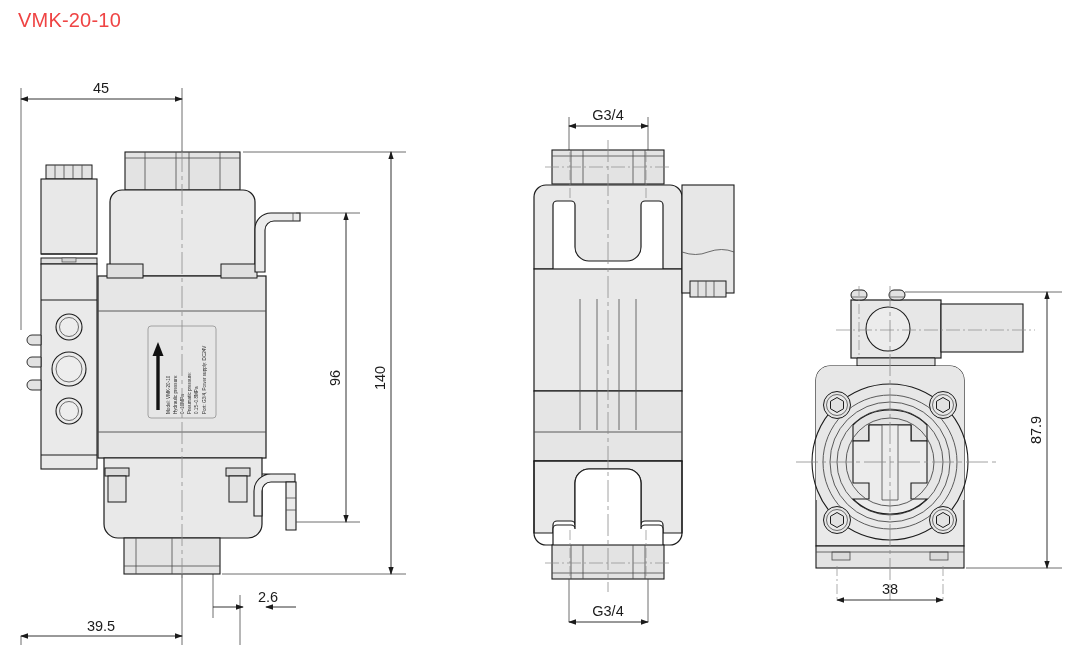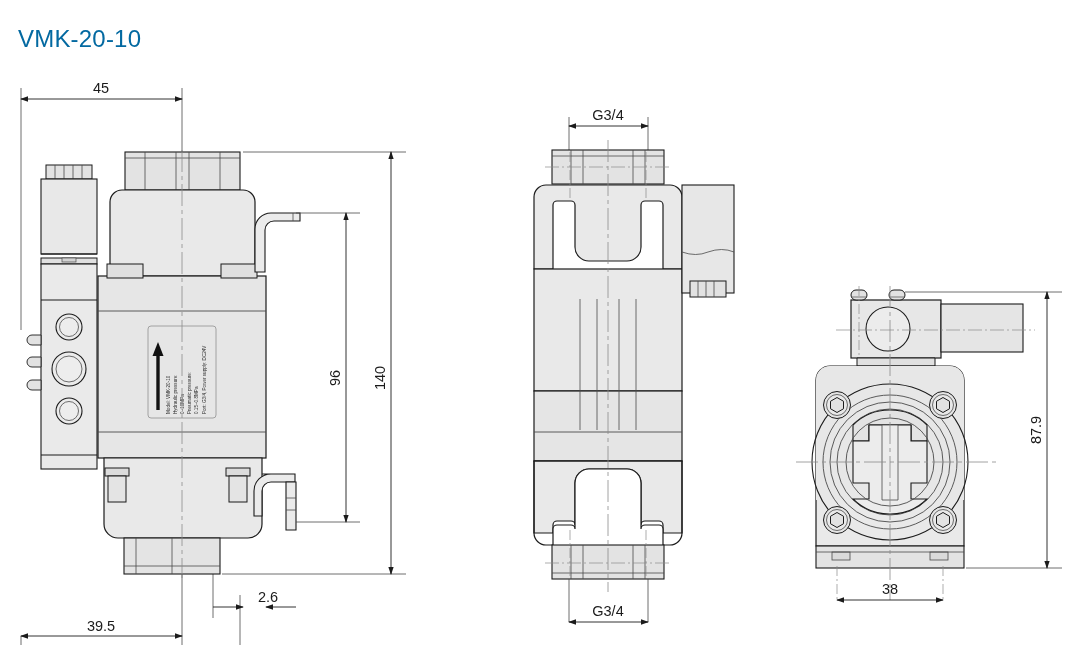--- a/index.html
+++ b/index.html
@@ -1,18 +1,18 @@
 <!DOCTYPE html>
 <html><head>
 <meta charset="utf-8">
 <style>
   html,body{margin:0;padding:0;background:#ffffff;}
   body{width:1080px;height:662px;position:relative;overflow:hidden;
        font-family:"Liberation Sans",sans-serif;color:#1b1b1b;}
-  #page-title{position:absolute;left:18px;top:9px;font-size:24px;letter-spacing:.2px;color:#0369a1;margin-top:16px;}
+  #page-title{position:absolute;left:18px;top:9px;font-size:20px;letter-spacing:.2px;color:#ef4444;}
   svg{position:absolute;left:0;top:0;}
   .dimtext{font-family:"Liberation Sans",sans-serif;font-size:14.5px;fill:#1b1b1b;}
   .lbl{font-family:"Liberation Sans",sans-serif;font-size:4.6px;fill:#2a2a2a;}
 </style>
 </head>
 <body>
 
 <div id="page-title">VMK-20-10</div>
 
 <svg width="1080" height="662" viewBox="0 0 1080 662">

